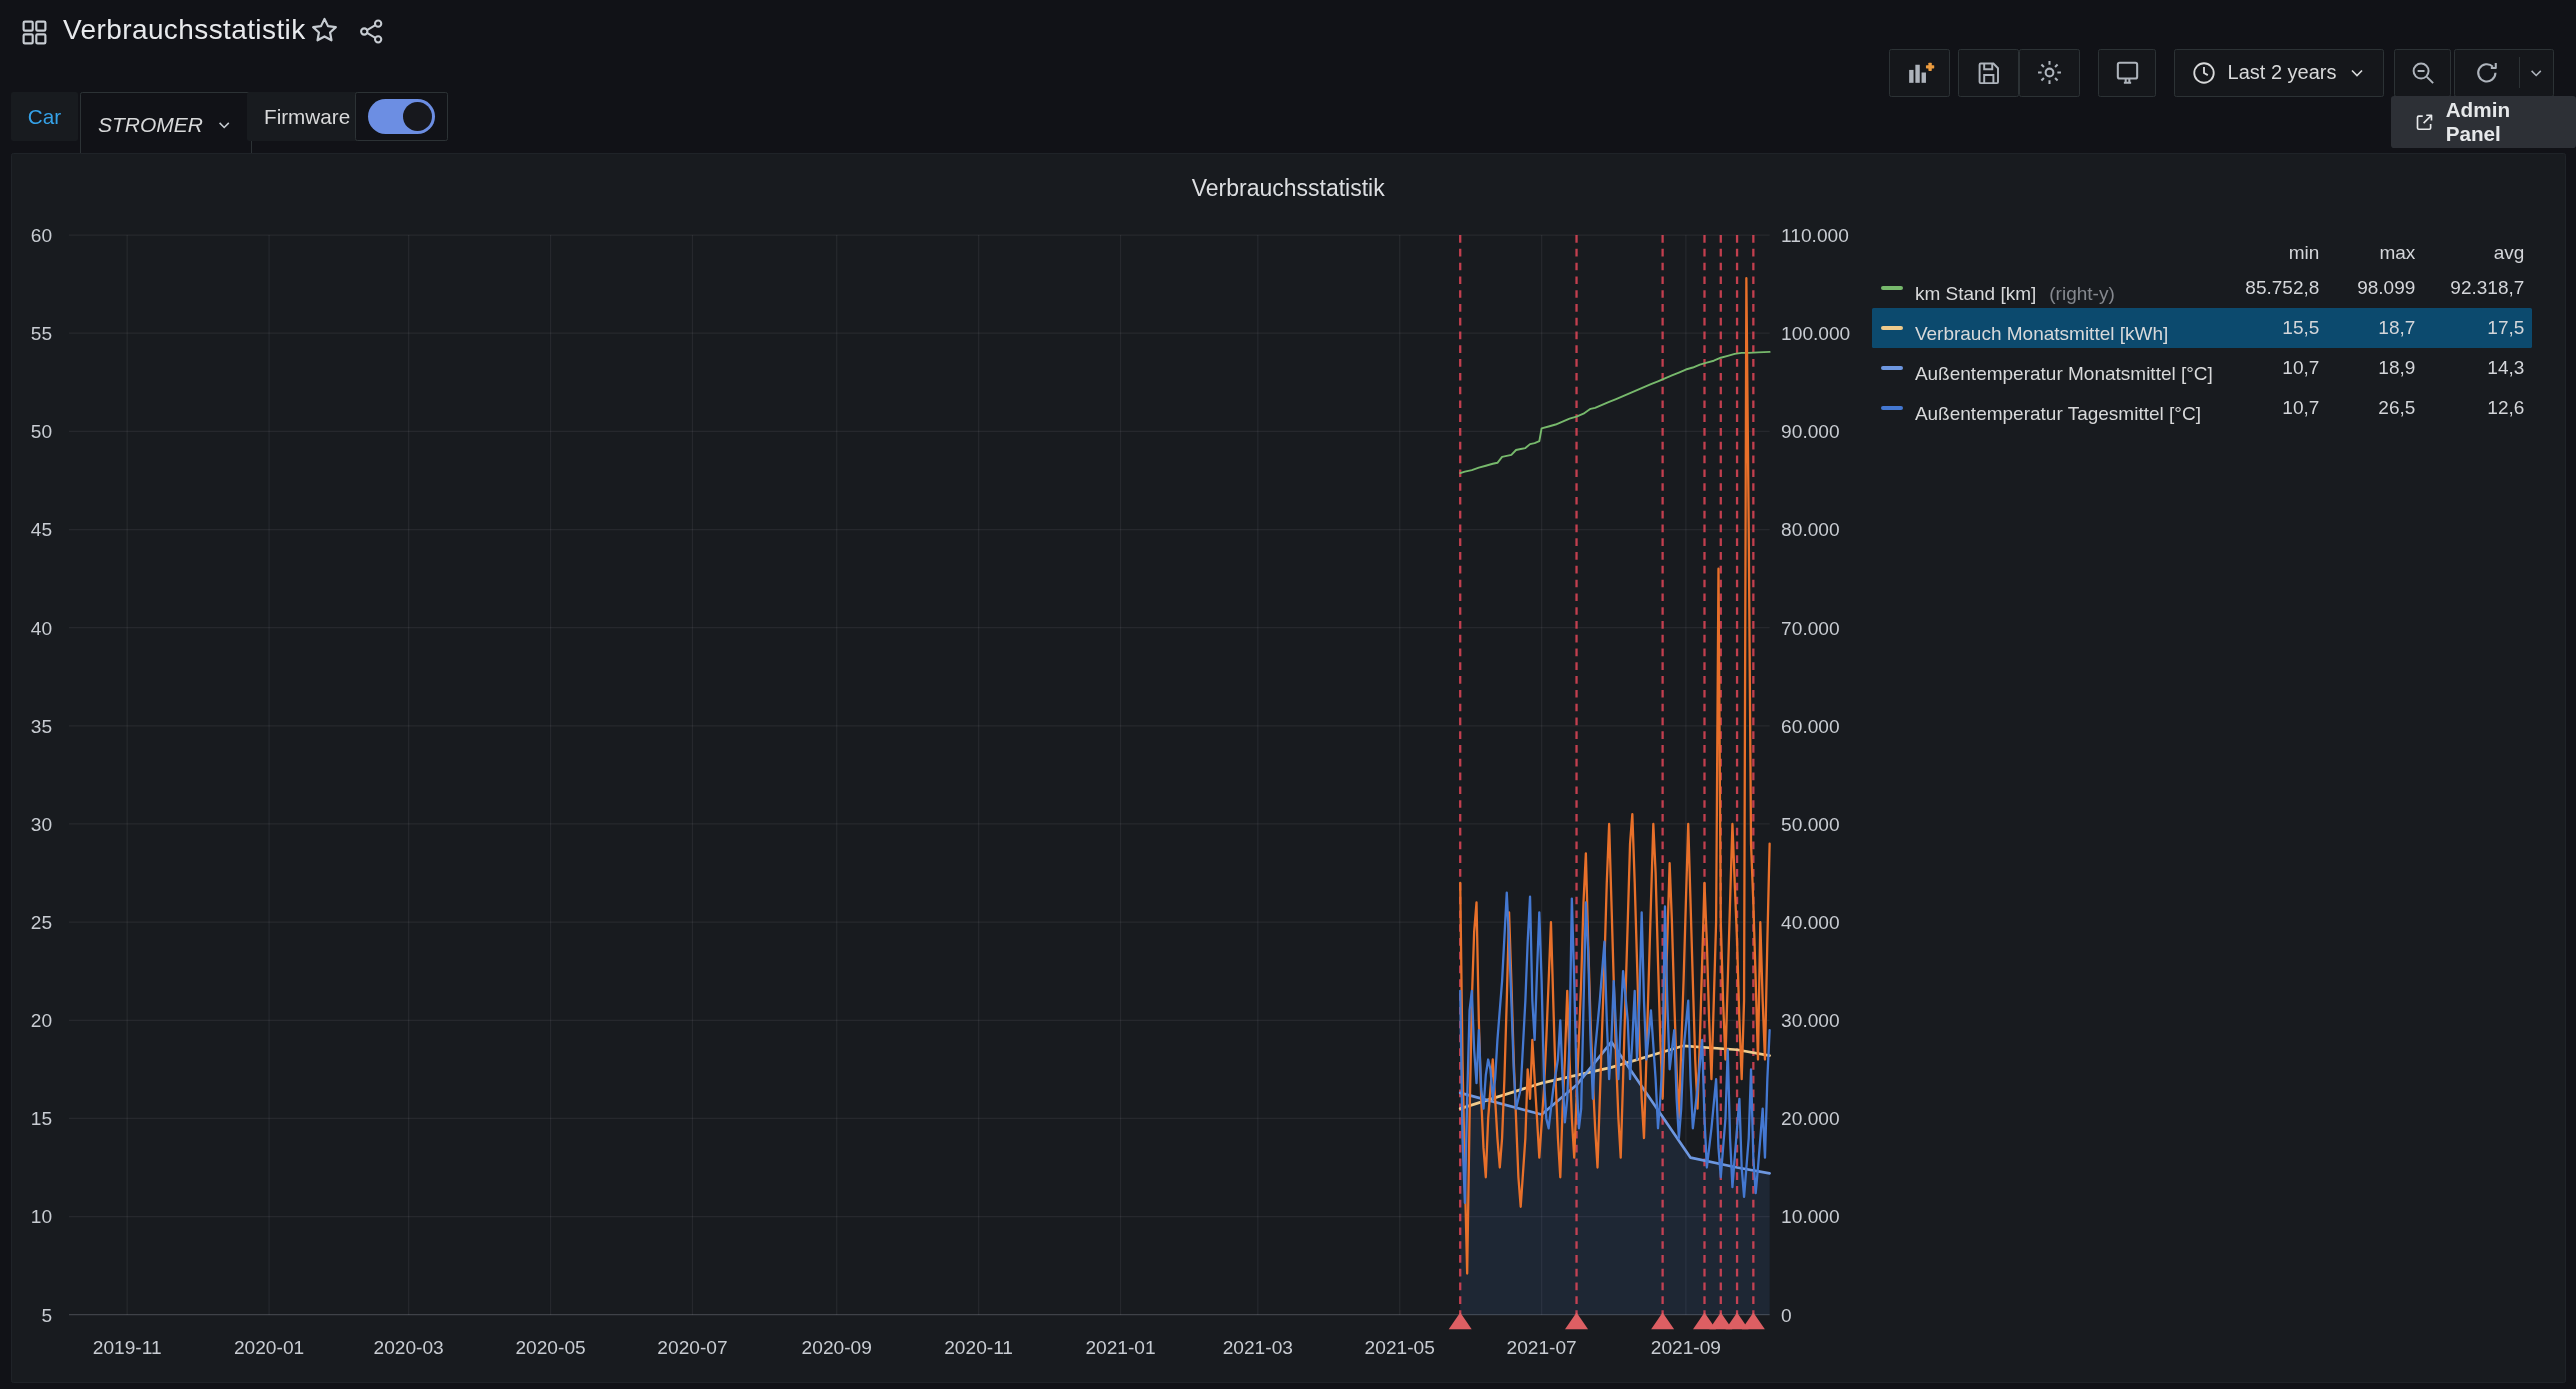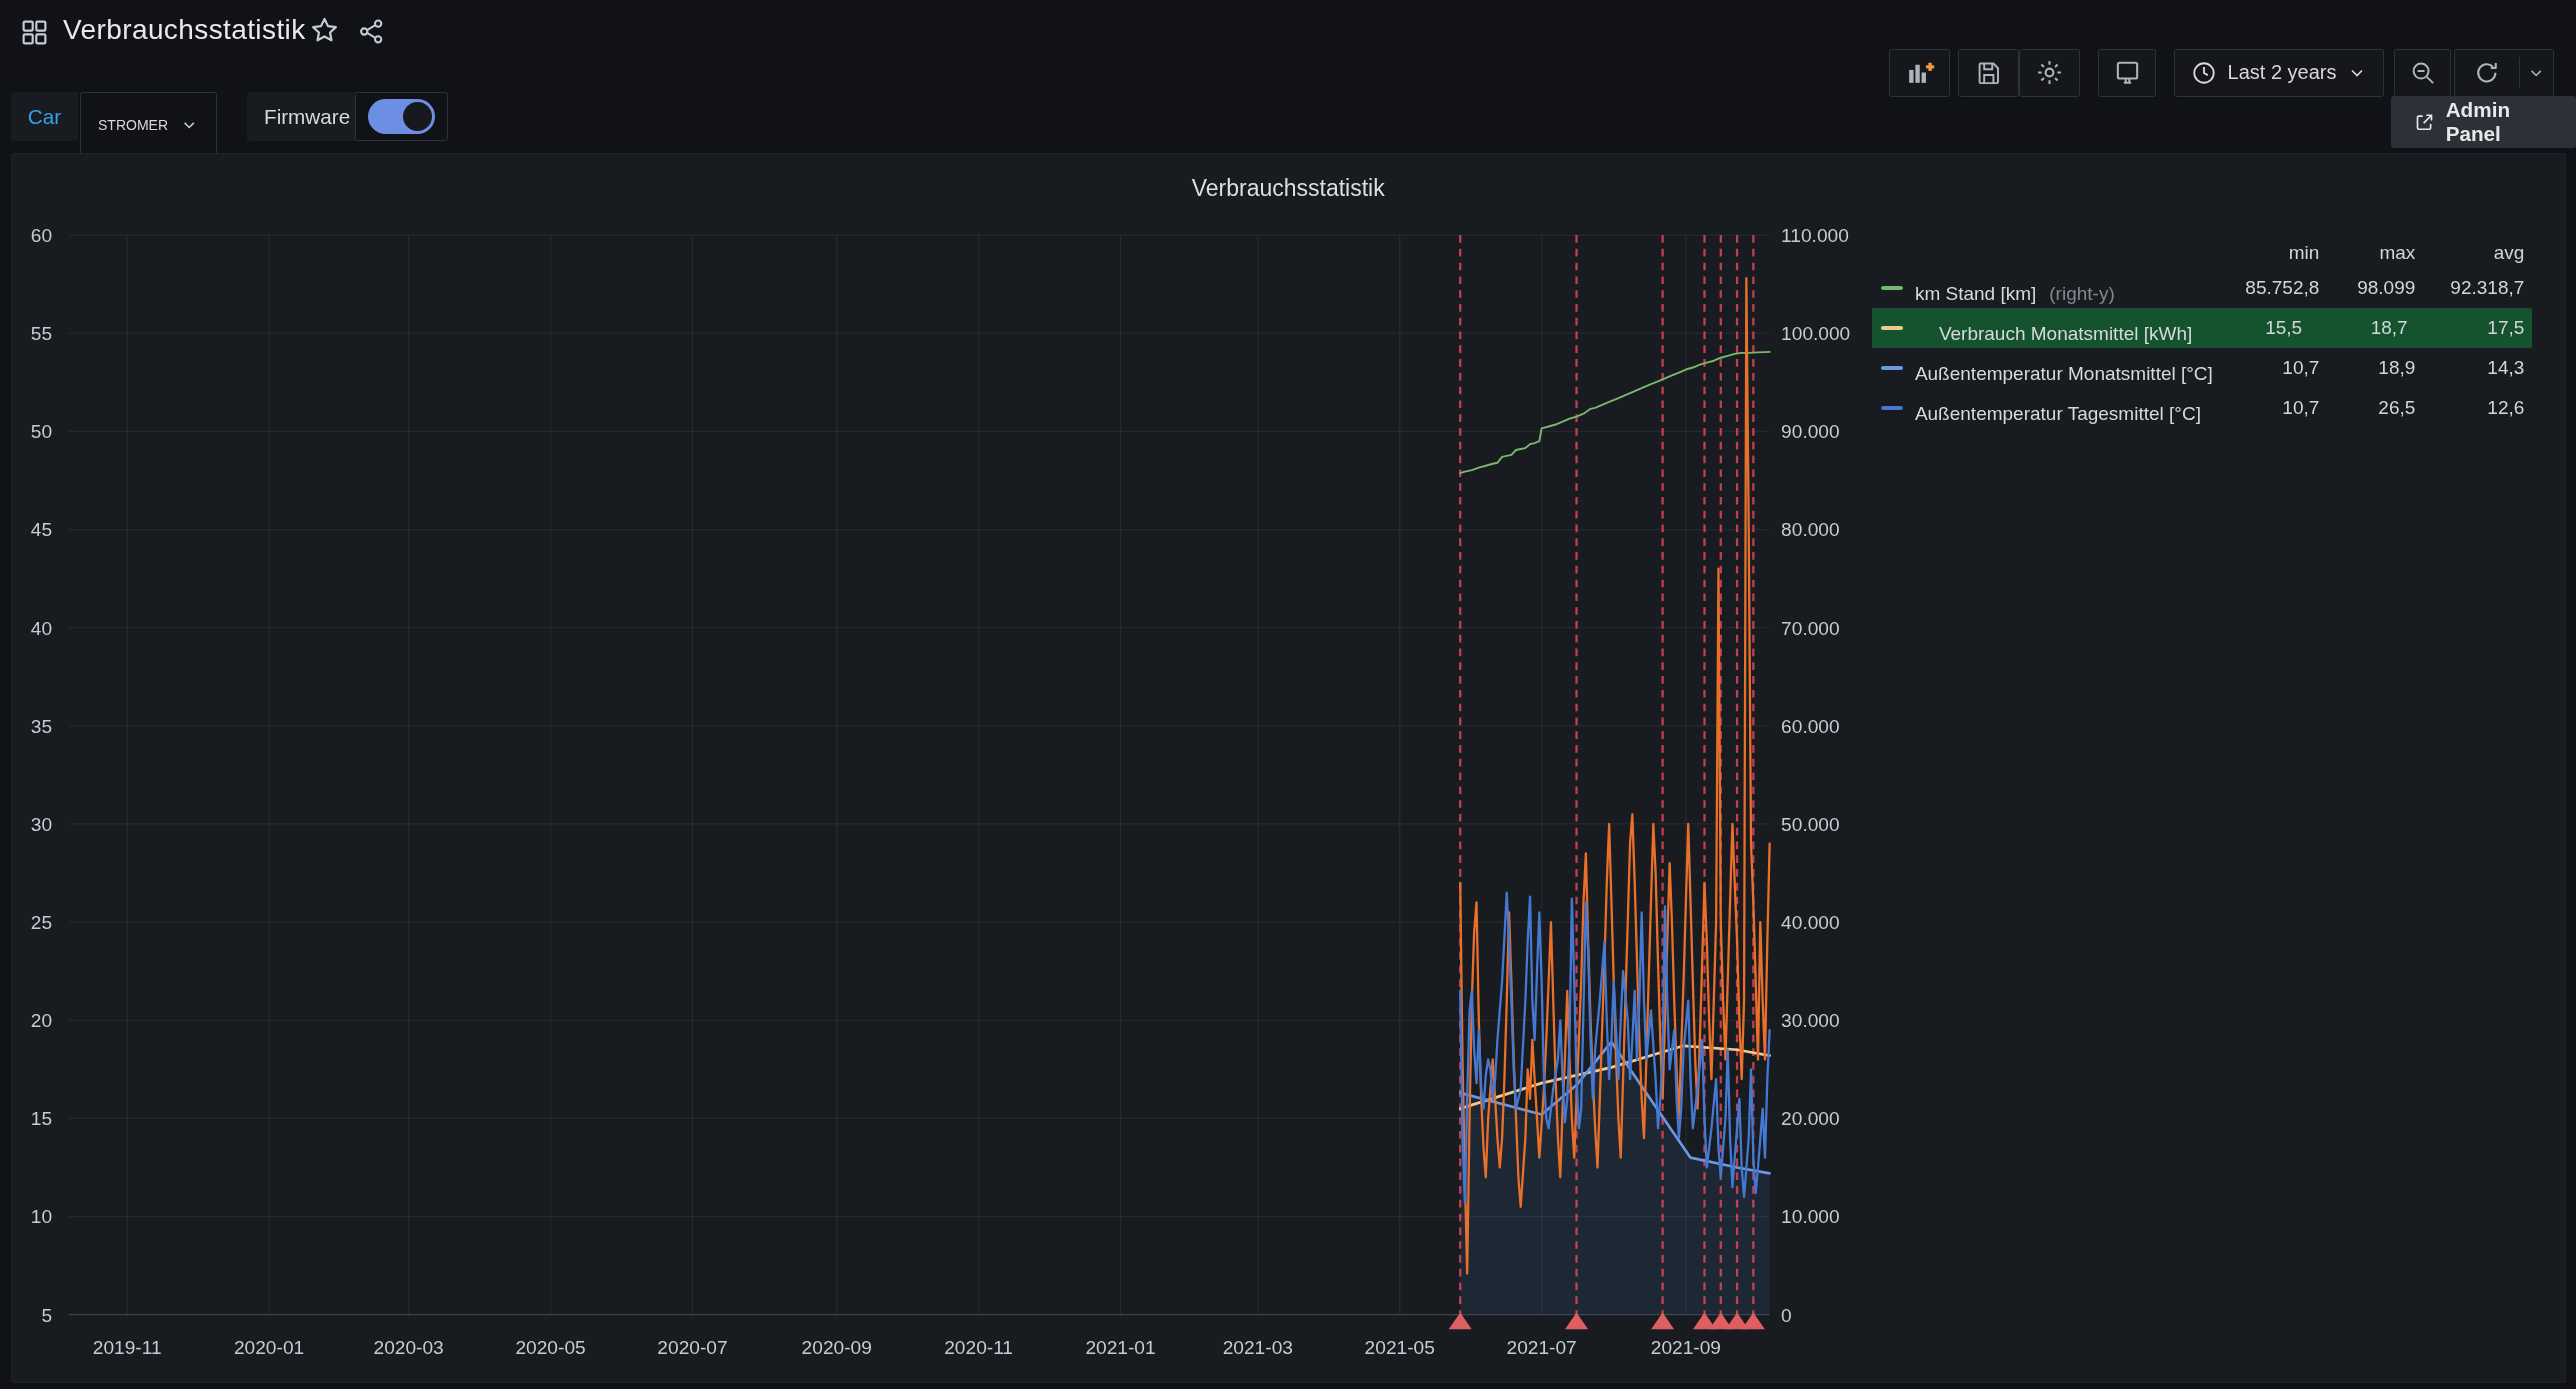--- a/index.html
+++ b/index.html
@@ -10,37 +10,37 @@
   .hicon { position:absolute; color:#c7ccd2; }
   #page-title { position:absolute; left:63px; top:13.8px; font-size:28px; font-weight:500; color:#e8eaed; letter-spacing:0.4px; }
   .toolbtn { position:absolute; top:6.9px; height:48px; border:0.8px solid #2c3235; border-radius:2.3px;
     background:#15171b; display:flex; align-items:center; justify-content:center; color:#aeb4bc;margin-top:42px; }
   .toolbtn svg { display:block; }
   #time-picker { gap:10.7px; padding:0 13.8px; font-size:20px; font-weight:500; color:#d8d9da; }
   
   .varlabel { position:absolute; top:92px; height:49px; background:#181b1f; border-radius:2.3px;
     display:flex; align-items:center; padding:0 17px; font-size:20.7px; font-weight:500; }
   .vardrop { position:absolute; top:92px; height:66px; background:#111217; border:0.8px solid #2c3235; border-radius:2.3px;
-    display:flex; align-items:center; gap:12.3px; padding:0 17px; font-size:14px; color:#d8d9da; }
+    display:flex; align-items:center; gap:12.3px; padding:0 17px; font-size:21px; color:#d8d9da;font-style:italic; }
   #toggle-box { position:absolute; top:92px; height:49px; background:#111217; border:0.8px solid #2c3235; border-radius:2.3px;
     display:flex; align-items:center; justify-content:center; }
   #toggle-pill { width:67px; height:35px; border-radius:17.6px; background:#6c8ee3; position:relative; }
   #toggle-knob { position:absolute; right:3.1px; top:3.1px; width:29px; height:29px; border-radius:50%; background:#17181d; }
   #admin-btn { position:absolute; top:96px; height:52px; background:#2d3036; border-radius:3.1px;
     display:flex; align-items:center; gap:10.7px; padding:0 23px; font-size:20.7px; font-weight:700; color:#e6e8ea; }
   
   #panel { position:absolute; left:10.7px; top:153px; width:2555px; height:1230px; background:#181b1f;
     border:0.8px solid #1f2328; border-radius:2.3px; }
   #panel-title { position:absolute; left:0; top:21.4px; width:100%; text-align:center;
     font-size:23px; font-weight:500; color:#dcdee1; }
   #chart-svg { position:absolute; left:0; top:0; width:2576px; height:1389px; pointer-events:none; }
   
   #legend { position:absolute; left:1872px; top:237px; width:660px; font-size:19px; }
   .lg-row { display:flex; align-items:center; height:40px; padding:0 7.7px 0 9.2px; border-radius:1.5px; }
-  .lg-row.alt { background:#14532d;gap:24px; }
+  .lg-row.alt { background:#0c4a6e; }
   .lg-head { height:31px; font-weight:400; color:#33a2e5; }
   .lg-swatch { width:21.4px; height:3.8px; border-radius:2.3px; margin-right:12.3px; flex:none; }
   .lg-label { flex:1; color:#d8d9da; white-space:nowrap;margin-top:12px; }
   .lg-tag { color:#85888e; margin-left:7.7px; }
   .lg-val { width:101px; text-align:right; color:#d4d6da; }
   .lg-val.v2 { width:96px; } .lg-val.v3 { width:109px; }
 </style>
 </head>
 <body>
 

